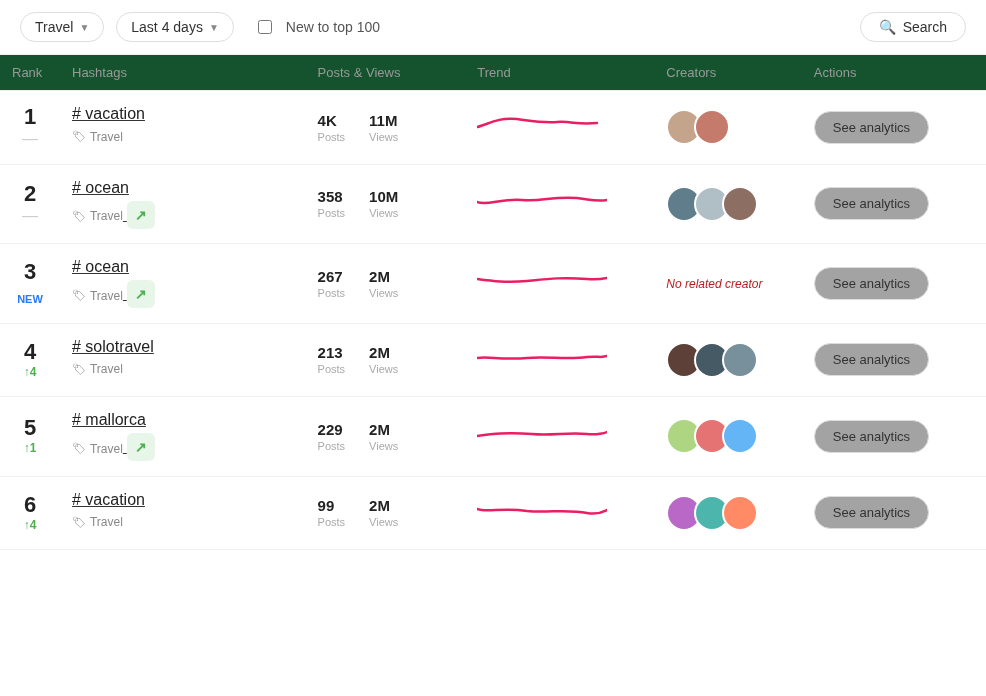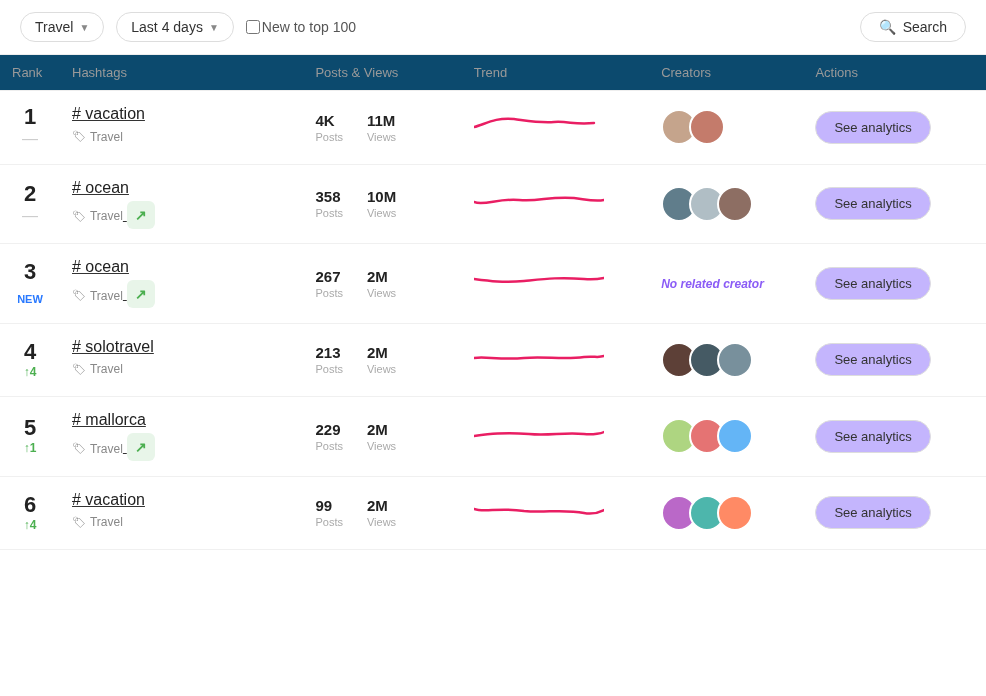--- a/index.html
+++ b/index.html
@@ -9,31 +9,31 @@
       display: flex; align-items: center; gap: 12px; padding: 12px 20px;
       border-bottom: 1px solid #eee;
     }
     .dropdown {
       display: flex; align-items: center; gap: 6px;
       border: 1px solid #ddd; border-radius: 20px; padding: 6px 14px;
       cursor: pointer; background: #fff; font-size: 14px; color: #333;
     }
     .dropdown .chevron { font-size: 10px; color: #888; }
     .checkbox-label {
-      display: flex; align-items: center; gap: 2px; font-size: 14px; color: #555;
+      display: flex; align-items: center; gap: 14px; font-size: 14px; color: #555; margin-left: 12px;
     }
     .checkbox-label input { width: 14px; height: 14px; accent-color: #555; }
     .search-btn {
       margin-left: auto; display: flex; align-items: center; gap: 6px;
       border: 1px solid #ddd; border-radius: 20px; padding: 6px 18px;
       cursor: pointer; background: #fff; font-size: 14px; color: #333;
     }
 
     .table { width: 100%; border-collapse: collapse; }
-    .table thead tr { background: #0c4a6e; }
+    .table thead tr { background: #14532d; }
     .table thead th {
       padding: 10px 12px; text-align: left; font-weight: 500;
       color: #999; font-size: 13px; border-bottom: 1px solid #eee;
     }
     .table tbody tr { border-bottom: 1px solid #f0f0f0; }
     .table tbody td { padding: 14px 12px; vertical-align: middle; }
 
     .rank-cell { width: 60px; text-align: center; }
     .rank-num { font-size: 22px; font-weight: 600; color: #222; line-height: 1; }
     .rank-dash { color: #ccc; font-size: 16px; margin-top: 2px; }
@@ -64,26 +64,26 @@
 
     .creators-cell { min-width: 120px; }
     .avatars { display: flex; }
     .avatar {
       width: 36px; height: 36px; border-radius: 50%; border: 2px solid #fff;
       margin-left: -8px; background: #ddd; overflow: hidden;
       display: flex; align-items: center; justify-content: center;
       font-size: 13px; font-weight: 600; color: #666;
     }
     .avatar:first-child { margin-left: 0; }
-    .no-creator { color: #8b5cf6; font-size: 12px; font-style: italic; font-weight: bold; }
+    .no-creator { color: #b91c1c; font-size: 12px; font-style: italic; }
 
     .actions-cell { min-width: 150px; }
     .see-analytics-btn {
       border: 1px solid #ddd; border-radius: 20px; padding: 8px 18px;
-      background: #c4b5fd; cursor: pointer; font-size: 13px; color: #333;
+      background: #a3a3a3; cursor: pointer; font-size: 13px; color: #333;
       white-space: nowrap;
     }
   </style>
 </head>
 <body>
 
 <div class="toolbar">
   <div class="dropdown">
     <span>Travel</span>
     <span class="chevron">▼</span>

